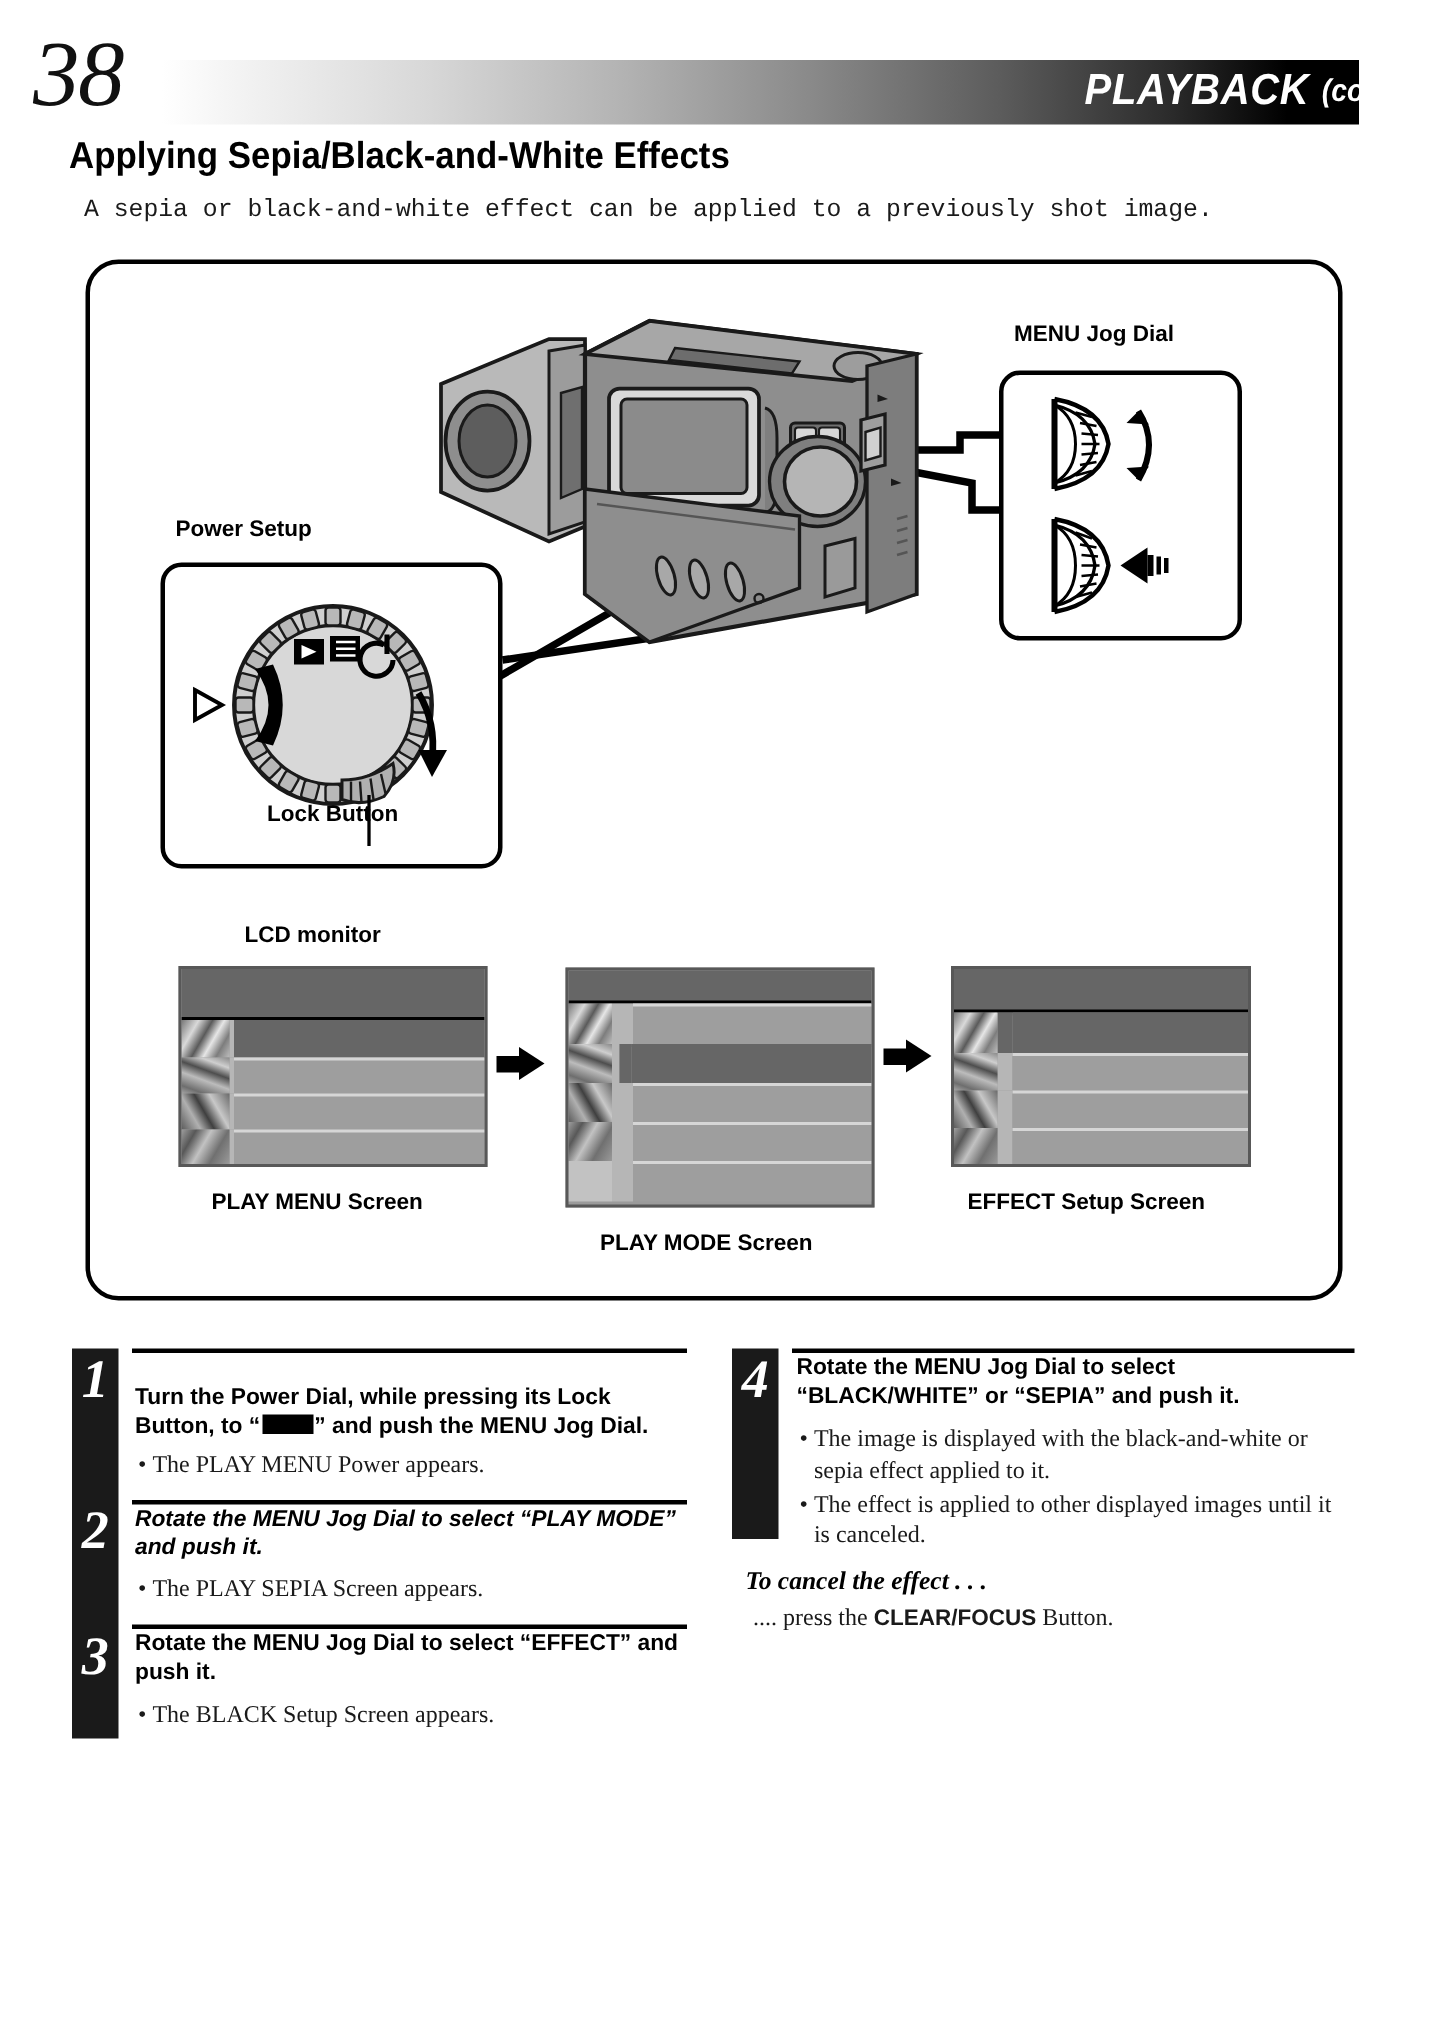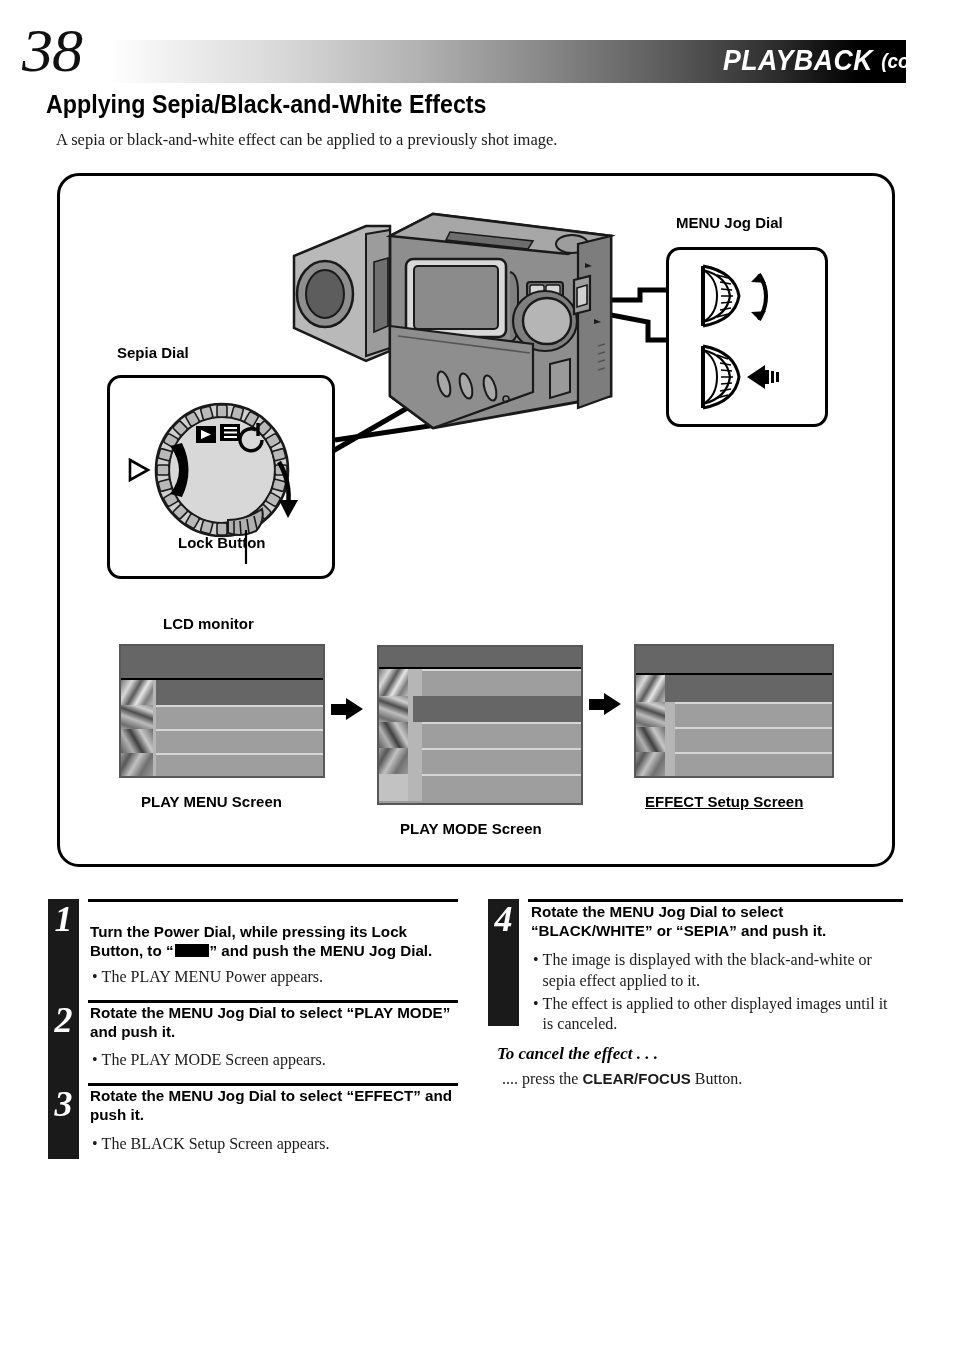--- a/index.html
+++ b/index.html
@@ -66,21 +66,21 @@
     font-weight: bold;
     font-size: 25px;
     color: #000;
     transform: scaleX(0.93);
     transform-origin: left center;
     letter-spacing: 0px;
   }
   #section-subtitle {
     position: absolute;
     left: 56px; top: 130px;
-    font-family: Liberation Serif, serif;
+    font-family: Liberation Mono, monospace;
     font-size: 16.5px;
     color: #1a1a1a;
   }
 
   
   #illustration-box {
     position: absolute;
     left: 57px; top: 173px;
     width: 838px; height: 694px;
     border: 3px solid #000;
@@ -353,21 +353,21 @@
 
     <g>
       <path d="M78 127 L96 115 L96 139 Z" fill="#000"></path>
       <rect x="96" y="120" width="4" height="14" fill="#000"></rect>
       <rect x="102" y="121" width="3" height="12" fill="#000"></rect>
       <rect x="107" y="122" width="3" height="10" fill="#000"></rect>
     </g>
   </svg>
 </div>
 
-<div class="diagram-label" id="power-label">Sepia Dial</div>
+<div class="diagram-label" id="power-label">Power Setup</div>
 <div id="power-box">
   <svg width="222" height="198" viewBox="0 0 222 198" style="display:block">
 
     <path d="M20 82 L38 92 L20 102 Z" fill="none" stroke="#000" stroke-width="2.6"></path>
 
     <circle cx="112" cy="92" r="66" fill="#cfcfcf" stroke="#1a1a1a" stroke-width="2.6"></circle>
     <circle cx="112" cy="92" r="53" fill="#d8d8d8" stroke="#1a1a1a" stroke-width="2.2"></circle>
     <g stroke="#1a1a1a" stroke-width="1.6" fill="#b8b8b8">
       <rect x="107" y="27" width="10" height="12" rx="2" transform="rotate(0 112 92)"></rect>
       <rect x="107" y="27" width="10" height="12" rx="2" transform="rotate(15 112 92)"></rect>
@@ -515,43 +515,43 @@
       <div class="lcd-gap" style="width:10px;"></div>
       <div class="lcd-bar"></div>
     </div>
     <div class="lcd-row" style="height:24px;">
       <div class="lcd-thumb t3" style="width:29px;"></div>
       <div class="lcd-gap" style="width:10px;"></div>
       <div class="lcd-bar"></div>
     </div>
   </div>
 </div>
-<div class="caption" style="left:645px; top:793px;text-decoration:underline;">EFFECT Setup Screen</div>
+<div class="caption" style="left:645px; top:793px;">EFFECT Setup Screen</div>
 
 <div class="step-bar" style="left:48px; top:899px; height:260px;"></div>
 
 <div class="step-rule" style="left:88px; top:899px; width:370px;"></div>
 <div class="step-num" style="left:48px; top:901px;">1</div>
 <div class="step-head" style="left:90px; top:922px; width:368px;">
   <span>Turn the Power Dial, while pressing its Lock Button, to “</span><span class="inline-black-chip"></span><span>” and push the MENU Jog Dial.</span>
 </div>
 <div class="step-body" style="left:92px; top:967px; width:360px;">
   <div class="bullet-row">
       <span class="dot">•</span>
       <span>The PLAY MENU Power appears.</span>
     </div>
 </div>
 
 <div class="step-rule" style="left:88px; top:1000px; width:370px;"></div>
 <div class="step-num" style="left:48px; top:1002px;">2</div>
-<div class="step-head" style="left:90px; top:1003px; width:368px;">Rotate the MENU Jog Dial to select “PLAY MODE” and push it.</div>
+<div class="step-head" style="left:90px; top:1003px; width:368px;font-style:italic;">Rotate the MENU Jog Dial to select “PLAY MODE” and push it.</div>
 <div class="step-body" style="left:92px; top:1050px; width:360px;">
   <div class="bullet-row">
       <span class="dot">•</span>
-      <span>The PLAY MODE Screen appears.</span>
+      <span>The PLAY SEPIA Screen appears.</span>
     </div>
 </div>
 
 <div class="step-rule" style="left:88px; top:1083px; width:370px;"></div>
 <div class="step-num" style="left:48px; top:1086px;">3</div>
 <div class="step-head" style="left:90px; top:1086px; width:368px;">Rotate the MENU Jog Dial to select “EFFECT” and push it.</div>
 <div class="step-body" style="left:92px; top:1134px; width:360px;">
   <div class="bullet-row">
       <span class="dot">•</span>
       <span>The BLACK Setup Screen appears.</span>

